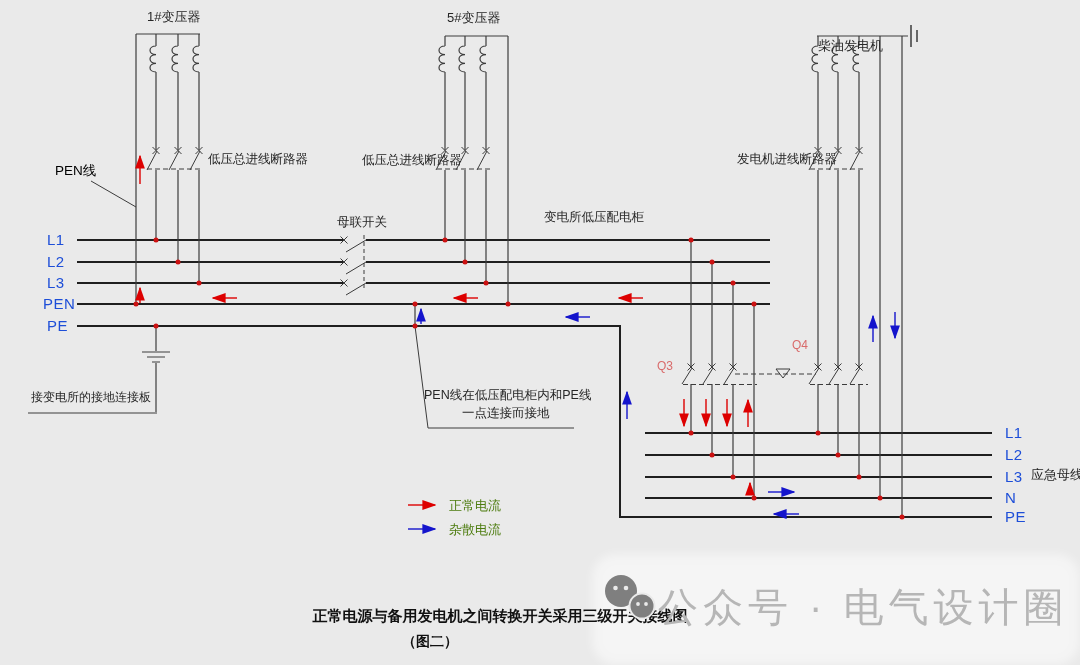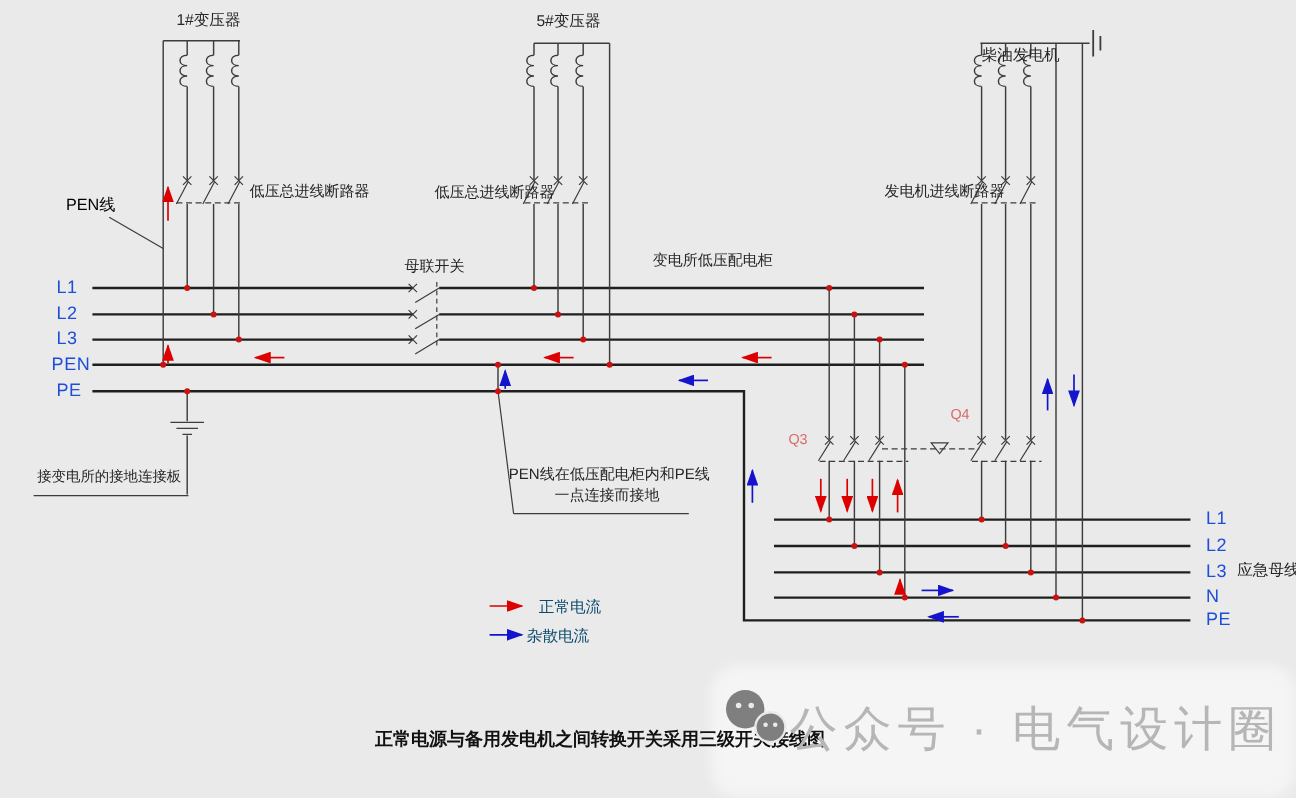--- a/index.html
+++ b/index.html
@@ -4,21 +4,21 @@
 <style>
   html,body{margin:0;padding:0;}
   body{background:#eaeaea;font-family:"Liberation Sans",sans-serif;}
   #stage{position:relative;width:1080px;height:665px;background:#eaeaea;overflow:hidden;}
   #wires{position:absolute;left:0;top:0;}
   .lbl{position:absolute;font-size:12.5px;color:#262626;white-space:nowrap;line-height:1.1;}
   .buslbl{position:absolute;font-size:15px;color:#1d4ed8;white-space:nowrap;letter-spacing:.5px;}
   .qlbl{position:absolute;font-size:12px;color:#d96b6b;white-space:nowrap;}
   .title{position:absolute;left:240px;top:607px;width:520px;text-align:center;font-size:15px;font-weight:bold;color:#111;}
   .subtitle{position:absolute;left:350px;top:633px;width:160px;text-align:center;font-size:14px;font-weight:bold;color:#111;}
-  .legendlbl{position:absolute;font-size:13px;color:#0c4a6e;white-space:nowrap;}
+  .legendlbl{position:absolute;font-size:13px;color:#4d7c0f;white-space:nowrap;}
   .wm-patch{position:absolute;left:592px;top:554px;width:488px;height:111px;background:rgba(255,255,255,.5);border-radius:24px;filter:blur(5px);}
   .wm-text{position:absolute;left:658px;top:580px;font-size:40px;color:#b6b6b6;letter-spacing:5px;white-space:nowrap;}
   .wm-logo{position:absolute;left:602px;top:574px;}
 </style>
 </head>
 <body>
 
 <div id="stage">
 
   <div class="wm-patch"></div>
@@ -217,23 +217,24 @@
   <div class="buslbl" style="left:47px;top:317px;">PE</div>
 
   <div class="buslbl" style="left:1005px;top:424px;">L1</div>
   <div class="buslbl" style="left:1005px;top:446px;">L2</div>
   <div class="buslbl" style="left:1005px;top:468px;">L3</div>
   <div class="buslbl" style="left:1005px;top:489px;">N</div>
   <div class="buslbl" style="left:1005px;top:508px;">PE</div>
   <div class="lbl" style="left:1031px;top:468px;font-size:13px;">应急母线</div>
 
   <div class="legendlbl" style="left:449px;top:497px;">正常电流</div>
-  <div class="legendlbl" style="left:439px;top:521px;text-align:right;">杂散电流</div>
+  <div class="legendlbl" style="left:449px;top:521px;text-align:right;">杂散电流</div>
 
   <div class="title">正常电源与备用发电机之间转换开关采用三级开关接线图</div>
+  <div class="subtitle">（图二）</div>
 
   <svg class="wm-logo" width="58" height="50" viewBox="0 0 58 50">
     <circle cx="19" cy="17" r="16" fill="#7f7f7f"></circle>
     <circle cx="13.5" cy="14" r="2.3" fill="#eaeaea"></circle>
     <circle cx="24" cy="14" r="2.3" fill="#eaeaea"></circle>
     <circle cx="40" cy="32" r="12.5" fill="#7f7f7f" stroke="#eaeaea" stroke-width="2"></circle>
     <circle cx="36" cy="30" r="1.9" fill="#eaeaea"></circle>
     <circle cx="44" cy="30" r="1.9" fill="#eaeaea"></circle>
   </svg>
   <div class="wm-text">公众号 · 电气设计圈</div>

